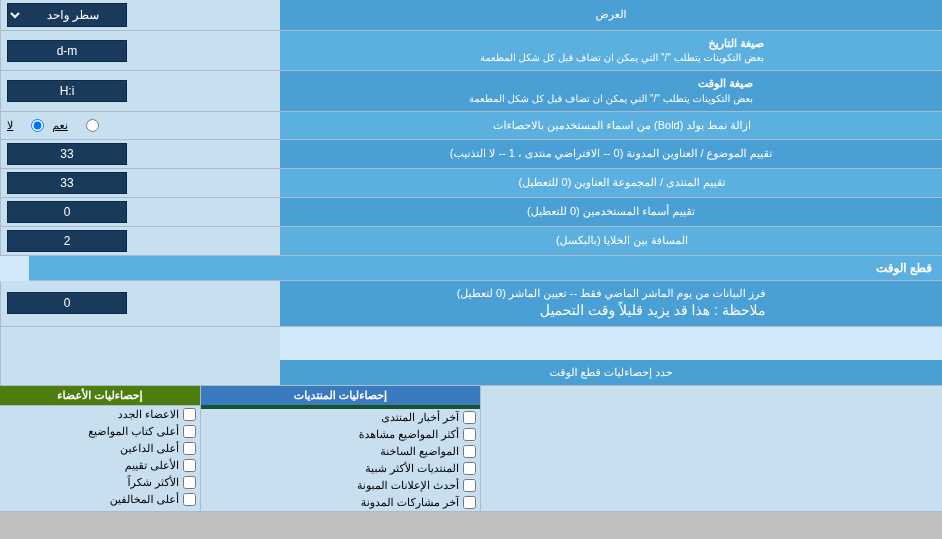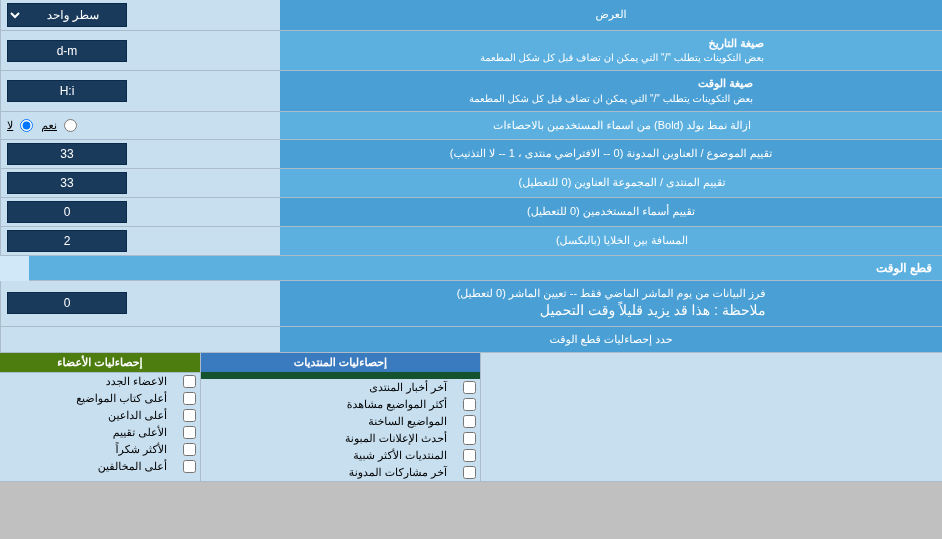--- a/index.html
+++ b/index.html
@@ -80,21 +80,21 @@
       align-items: center;
       gap: 8px;
       direction: rtl;
     }
 
     .radio-label {
       color: #000;
       font-size: 11px;
       display: flex;
       align-items: flex-end;
-      gap: 7px;
+      gap: 18px;
       text-decoration: underline;
     }
 
     .checkbox-item {
       display: flex;
       align-items: center;
       gap: 4px;
       padding: 2px 0;
       direction: rtl;
       font-size: 11px;
@@ -207,54 +207,54 @@
         <div>فرز البيانات من يوم الماشر الماضي فقط -- تعيين الماشر (0 لتعطيل)</div>
         <div style="font-size:14px;">ملاحظة : هذا قد يزيد قليلاً وقت التحميل</div>
       </div>
     </div>
     <div class="row-control">
       <input class="input-dark" type="text" value="0" style="">
     </div>
   </div>
 
   <div style="display:flex; border-bottom: 1px solid #aabccc;">
-    <div class="row-label" style="background:#4a9fd4;">
+    <div class="row-label" style="background:#4a9fd4;margin-top:33px;">
       <span>حدد إحصاءليات قطع الوقت</span>
     </div>
     <div style="width:280px; background:#c8dff0; border-left:1px solid #aabccc;"></div>
   </div>
 
   <div style="display:flex; border-bottom: 1px solid #aabccc;">
 
     <div style="flex:1; background:#c8dff0; border-left:1px solid #aabccc;"></div>
 
     <div style="width:280px; background:#c8dff0; border-left:1px solid #aabccc;">
-      <div style="background:#3a7abf; color:#fff; font-weight:bold; text-align:center; padding:3px 5px; font-size:11px; border-bottom:7px solid #14532d;">
+      <div style="background:#3a7abf; color:#fff; font-weight:bold; text-align:center; padding:3px 5px; font-size:11px; border-bottom:4px solid #14532d;">
         <span>إحصاءليات المنتديات</span>
       </div>
       <div id="col2-items">
           <div class="checkbox-item">
             <input type="checkbox" style="">
             <span>آخر أخبار المنتدى</span>
           </div>
           <div class="checkbox-item">
             <input type="checkbox" style="">
             <span>أكثر المواضيع مشاهدة</span>
           </div>
           <div class="checkbox-item">
             <input type="checkbox" style="">
             <span>المواضيع الساخنة</span>
           </div>
           <div class="checkbox-item">
             <input type="checkbox" style="">
+            <span>المنتديات الأكثر شبية</span>
+          </div>
+          <div class="checkbox-item">
+            <input type="checkbox" style="">
             <span>أحدث الإعلانات المبونة</span>
-          </div>
-          <div class="checkbox-item">
-            <input type="checkbox" style="">
-            <span>المنتديات الأكثر شبية</span>
           </div>
           <div class="checkbox-item">
             <input type="checkbox" style="">
             <span>آخر مشاركات المدونة</span>
           </div>
         </div>
     </div>
 
     <div style="width:200px; background:#c8dff0;">
       <div style="background:#4d7c0f; color:#fff; font-weight:bold; text-align:center; padding:3px 5px; font-size:11px; border-bottom:1px solid #aabccc;">
@@ -288,19 +288,19 @@
         </div>
     </div>
   </div>
 
 </div>
 
 <style>
   .checkbox-item {
     display: flex;
     align-items: center;
-    gap: 16px;
+    gap: 4px;
     padding: 2px 4px;
     direction: rtl;
     font-size: 11px;
     color: #000;
   }
 </style>
 
 </body></html>

